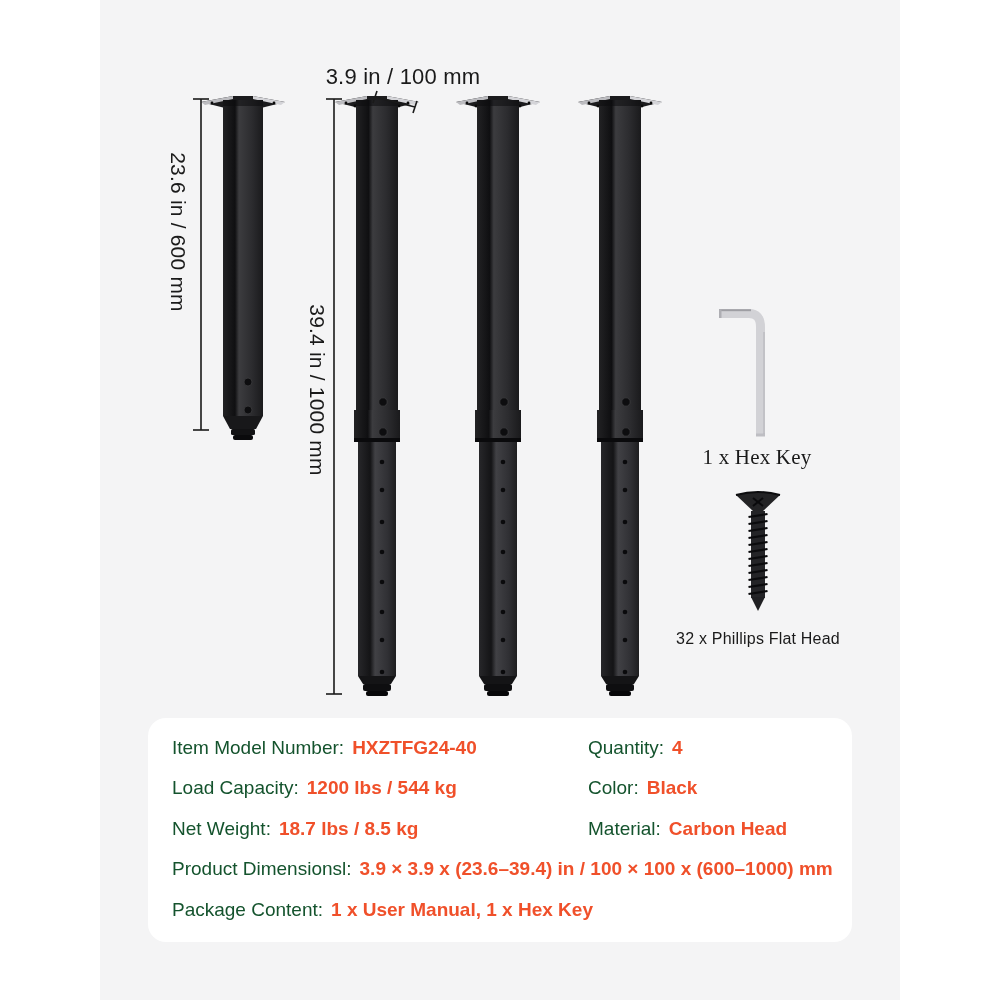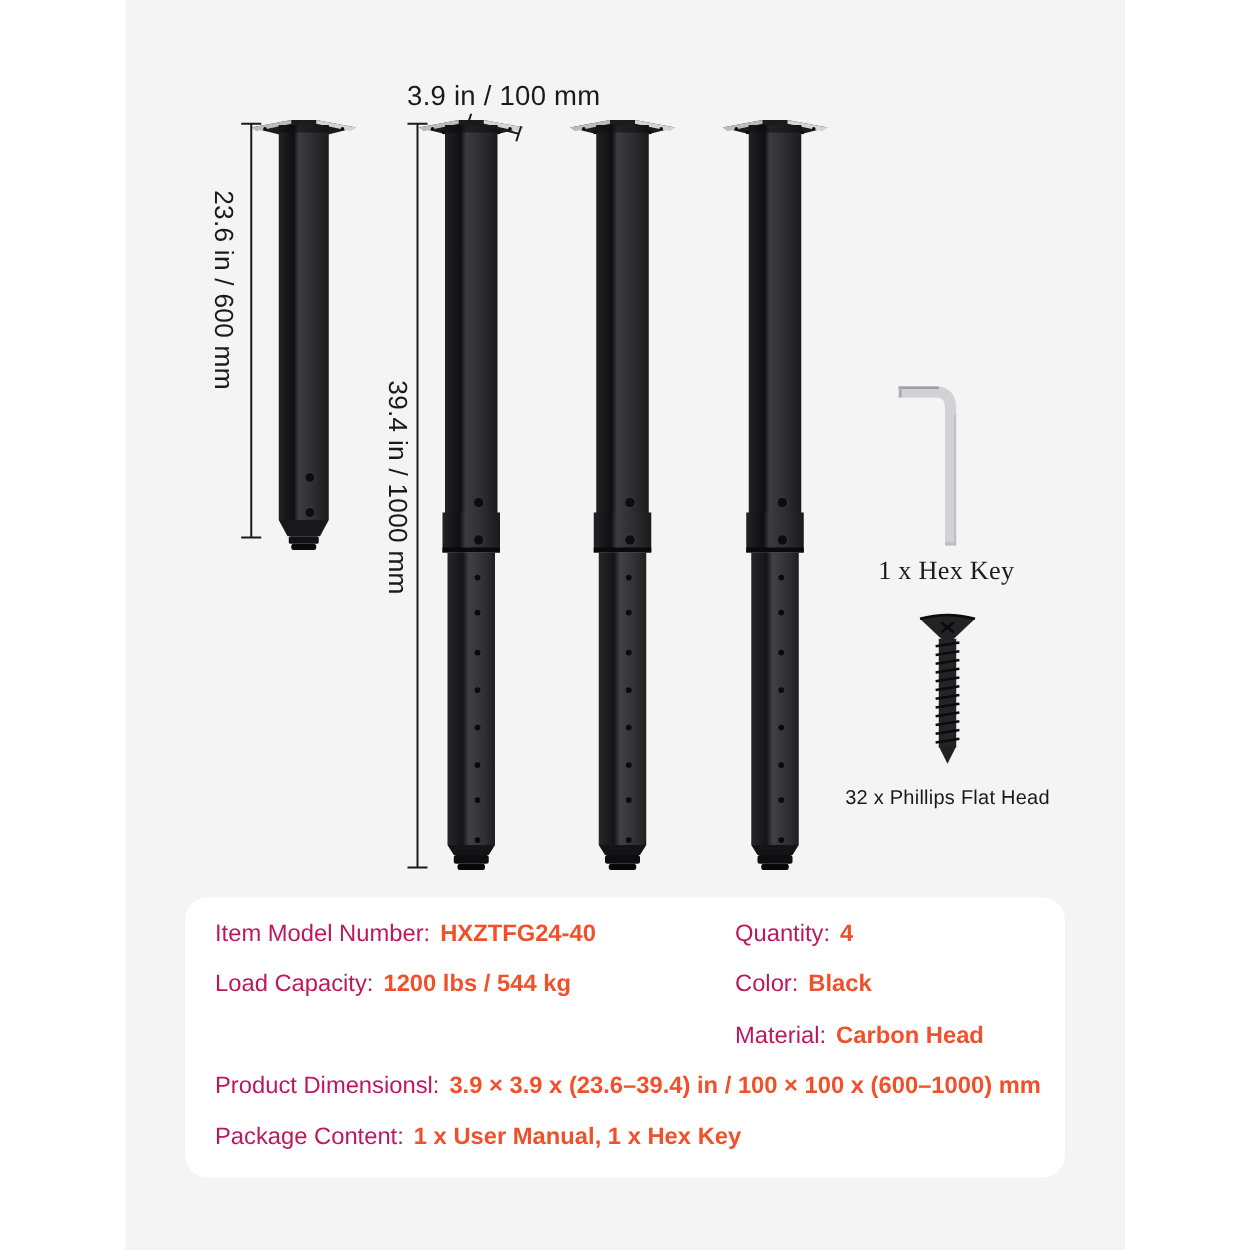--- a/index.html
+++ b/index.html
@@ -26,21 +26,21 @@
   }
   .acc-label.two-line{font-size:16px;line-height:26px;text-align:center;}
   .spec-panel{
     position:absolute;left:148px;top:718px;width:704px;height:224px;
     background:#ffffff;border-radius:18px;
   }
   .spec-row{
     position:absolute;white-space:nowrap;font-size:19px;line-height:24px;
     color:#1a1a1a;
   }
-  .spec-row .lbl{color:#be185d;font-weight:400;}
+  .spec-row .lbl{color:#14532d;font-weight:400;}
   .spec-row .val{color:#f0502a;font-weight:700;margin-left:8px;}
   .col-left{left:24px;}
   .col-right{left:440px;}
   .row-1{top:18px;}
   .row-2{top:58px;}
   .row-3{top:99px;}
   .row-4{top:139px;}
   .row-5{top:180px;}
 </style>
 </head>
@@ -179,20 +179,23 @@
   </div>
 
   <div class="spec-panel">
 
     <div class="spec-row col-left row-1">
       <span class="lbl">Item Model Number:</span><span class="val">HXZTFG24-40</span>
     </div>
     <div class="spec-row col-left row-2">
       <span class="lbl">Load Capacity:</span><span class="val">1200 lbs / 544 kg</span>
     </div>
+    <div class="spec-row col-left row-3">
+      <span class="lbl">Net Weight:</span><span class="val">18.7 lbs / 8.5 kg</span>
+    </div>
 
     <div class="spec-row col-right row-1">
       <span class="lbl">Quantity:</span><span class="val">4</span>
     </div>
     <div class="spec-row col-right row-2">
       <span class="lbl">Color:</span><span class="val">Black</span>
     </div>
     <div class="spec-row col-right row-3">
       <span class="lbl">Material:</span><span class="val">Carbon Head</span>
     </div>

